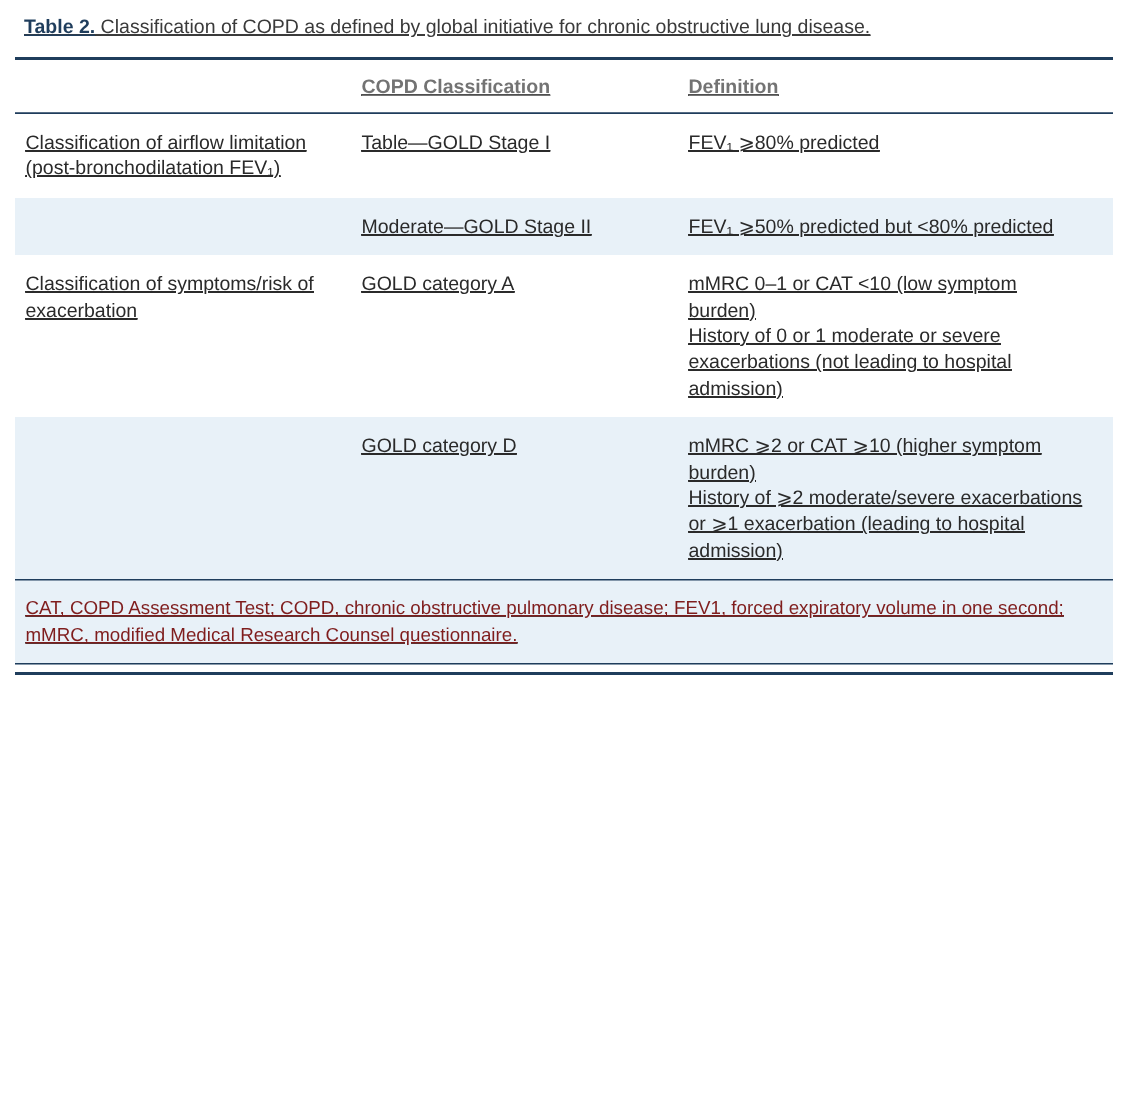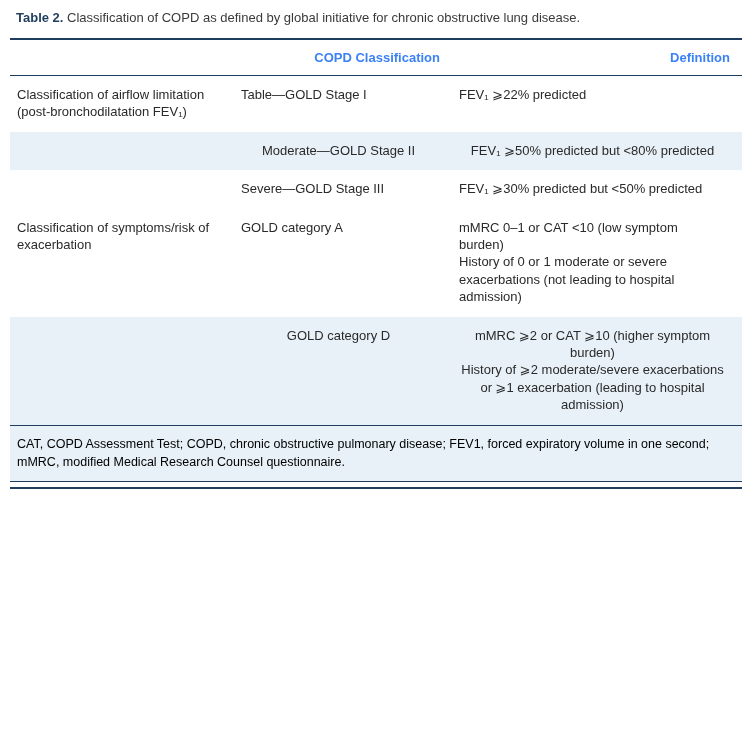--- a/index.html
+++ b/index.html
@@ -1,20 +1,20 @@
 <!DOCTYPE html>
 <html style="--accent: #1f3d5c; --stripe: #e8f1f8;"><head>
 <meta charset="utf-8">
 <style>
   :root {
     --accent: #1f3d5c;
     --stripe: #e8f1f8;
     --text: #2a2a2a;
   }
-  * { box-sizing: border-box; }
+  * { box-sizing: border-box; text-decoration: underline; }
   html, body {
     margin: 0;
     padding: 0;
     background: #ffffff;
     font-family: "Liberation Sans", "DejaVu Sans", sans-serif;
     color: var(--text);
   }
   .page {
     width: 752px;
     min-height: 746px;
@@ -30,44 +30,44 @@
     color: var(--accent);
     font-weight: bold;
   }
   table.copd-table {
     width: 100%;
     border-collapse: collapse;
     font-size: 13px;
     border-top: 2px solid var(--accent);
   }
   thead th {
-    text-align: right;
+    text-align: left;
     font-weight: bold;
-    color: #3b82f6;
+    color: #737373;
     padding: 10px 12px 10px 7px;
     border-bottom: 1.5px solid var(--accent);
     vertical-align: bottom;
   }
   tbody td {
     vertical-align: top;
     padding: 10px 16px 11px 7px;
     line-height: 1.34;
   }
-  tbody tr.striped { background: var(--stripe); text-align: center; }
+  tbody tr.striped { background: var(--stripe); }
   th.col-group, td.group { width: 224px; }
   th.col-class, td.classification { width: 218px; }
   td.definition .def-line { margin: 0; }
   .footnote {
     background: var(--stripe);
     border-top: 1.5px solid var(--accent);
     border-bottom: 1px solid var(--accent);
     padding: 9px 8px 10px 7px;
     font-size: 12.5px;
     line-height: 1.45;
-    color: #000000;
+    color: #7f1d1d;
   }
   .bottom-rule {
     height: 2px;
     background: var(--accent);
     margin-top: 5px;
   }
 </style>
 </head>
 <body>
 
@@ -83,35 +83,28 @@
         <th class="col-group"></th>
         <th class="col-class">COPD Classification</th>
         <th class="col-def">Definition</th>
       </tr>
     </thead>
     <tbody id="table-body">
         <tr>
           <td class="group">Classification of airflow limitation (post-bronchodilatation FEV₁)</td>
           <td class="classification">Table—GOLD Stage I</td>
           <td class="definition">
-            <div class="def-line">FEV₁ ⩾22% predicted</div>
+            <div class="def-line">FEV₁ ⩾80% predicted</div>
           </td>
         </tr>
         <tr class="striped">
           <td class="group"></td>
           <td class="classification">Moderate—GOLD Stage II</td>
           <td class="definition">
             <div class="def-line">FEV₁ ⩾50% predicted but &lt;80% predicted</div>
-          </td>
-        </tr>
-        <tr>
-          <td class="group"></td>
-          <td class="classification">Severe—GOLD Stage III</td>
-          <td class="definition">
-            <div class="def-line">FEV₁ ⩾30% predicted but &lt;50% predicted</div>
           </td>
         </tr>
         <tr>
           <td class="group">Classification of symptoms/risk of exacerbation</td>
           <td class="classification">GOLD category A</td>
           <td class="definition">
             <div class="def-line">mMRC 0–1 or CAT &lt;10 (low symptom burden)</div>
             <div class="def-line">History of 0 or 1 moderate or severe exacerbations (not leading to hospital admission)</div>
           </td>
         </tr>

